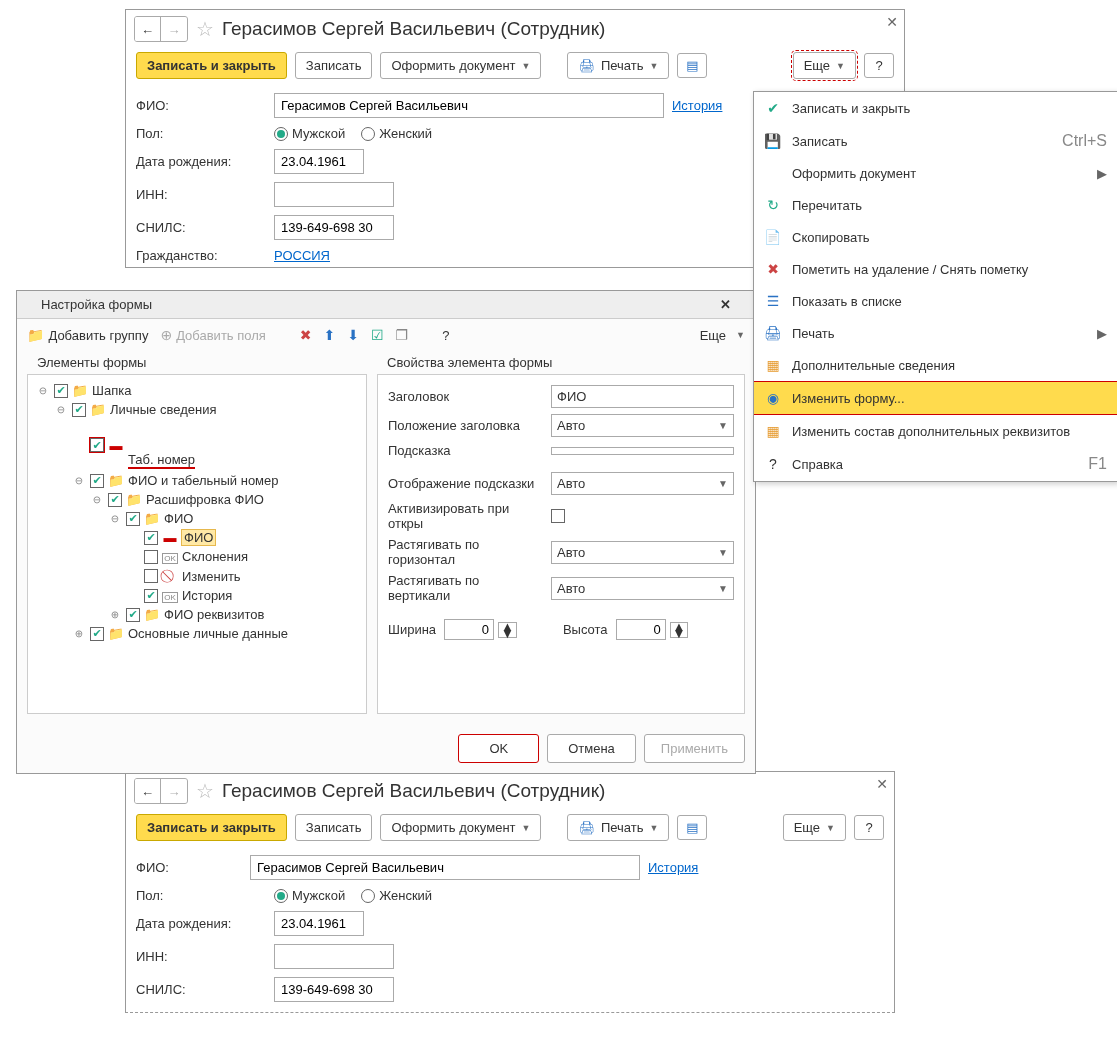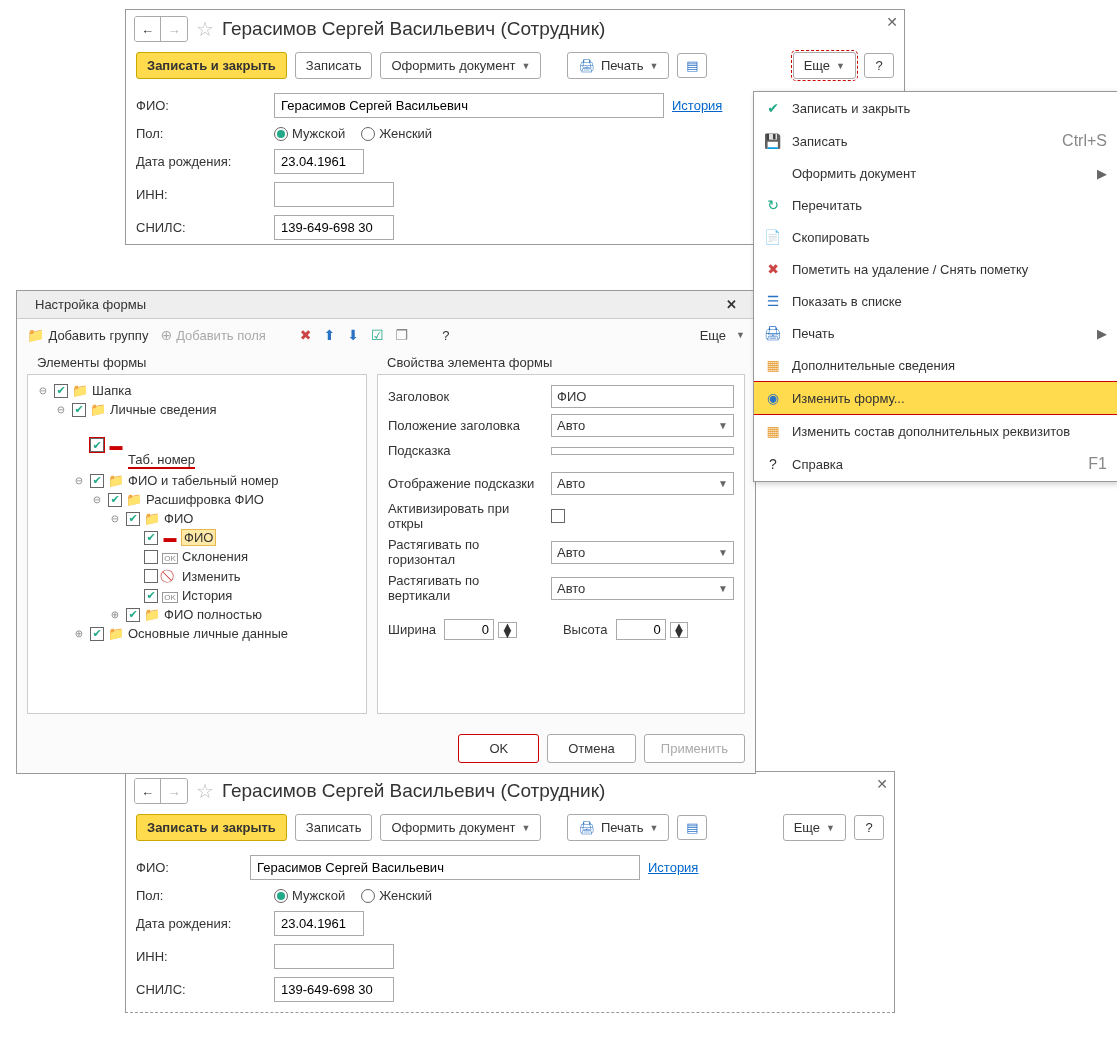--- a/index.html
+++ b/index.html
@@ -33,21 +33,21 @@
 
 
 .dropdown { position: absolute; top: 83px; left: 745px; width: 365px; background: #fff; border: 1px solid #999; box-shadow: 2px 2px 6px rgba(0,0,0,0.2); z-index: 20; }
 .dropdown-item { display: flex; align-items: center; padding: 8px 10px; gap: 10px; cursor: pointer; }
 .dropdown-item.highlighted { background: #ffdb4d; border-top:1px solid #c00; border-bottom:1px solid #c00;}
 .dropdown-icon { width: 18px; text-align: center; font-size: 14px; }
 .dropdown-shortcut { margin-left: auto; color: #888; font-size: 16px; }
 .dropdown-arrow { margin-left: auto; color: #666; }
 
 
-.modal-title { background: #eee; padding: 6px 18px; display: flex; justify-content: space-between; align-items: center; border-bottom: 1px solid #ccc;}
+.modal-title { background: #eee; padding: 6px 24px; display: flex; justify-content: space-between; align-items: center; border-bottom: 1px solid #ccc;}
 .modal-toolbar { display: flex; align-items: center; gap: 12px; padding: 8px 10px; }
 .tb-link { color: #333; display: inline-flex; align-items: center; gap: 4px; cursor: pointer; }
 .tb-link.disabled { color: #aaa; }
 .tb-icon { font-size: 14px; }
 .split { display: flex; gap: 10px; padding: 0 10px 10px 10px; }
 .tree-panel, .props-panel { border: 1px solid #ccc; background: #fff; height: 340px; overflow: auto; }
 .tree-panel { width: 340px; }
 .props-panel { flex: 1; padding: 10px; }
 .panel-header { padding: 4px 10px; color: #333; }
 .tree { padding: 6px 4px; }
@@ -143,20 +143,24 @@
     <input class="form-input" style="width: 90px;" value="23.04.1961">
   </div>
   <div class="form-row">
     <span class="form-label">ИНН:</span>
     <input class="form-input" style="width: 120px;" value="">
   </div>
   <div class="form-row">
     <span class="form-label">СНИЛС:</span>
     <input class="form-input" style="width: 120px;" value="139-649-698 30">
   </div>
+  <div class="form-row">
+    <span class="form-label">Гражданство:</span>
+    <span class="link">РОССИЯ</span>
+  </div>
 </div>
 
 <div class="dropdown" id="dd">
       <div class="dropdown-item">
         <span class="dropdown-icon icon-green">✔</span>
         <span>Записать и закрыть</span>
       </div>
       <div class="dropdown-item">
         <span class="dropdown-icon icon-blue">💾</span>
         <span>Записать</span>
@@ -310,21 +314,21 @@
               <span class="expander"></span>
               <span class="checkbox checked"></span>
               <span style="width: 16px; text-align: center;"><span class="ok-badge">OK</span></span>
               <span class="tree-label">История</span>
             </div>
             <div class="tree-row">
               <span class="indent" style="width: 72px;"></span>
               <span class="expander">⊕</span>
               <span class="checkbox checked"></span>
               <span style="width: 16px; text-align: center;"><span class="folder">📁</span></span>
-              <span class="tree-label">ФИО полностью</span>
+              <span class="tree-label">ФИО реквизитов</span>
             </div>
             <div class="tree-row">
               <span class="indent" style="width: 36px;"></span>
               <span class="expander">⊕</span>
               <span class="checkbox checked"></span>
               <span style="width: 16px; text-align: center;"><span class="folder">📁</span></span>
               <span class="tree-label">Основные личные данные</span>
             </div>
           </div>
     </div>

